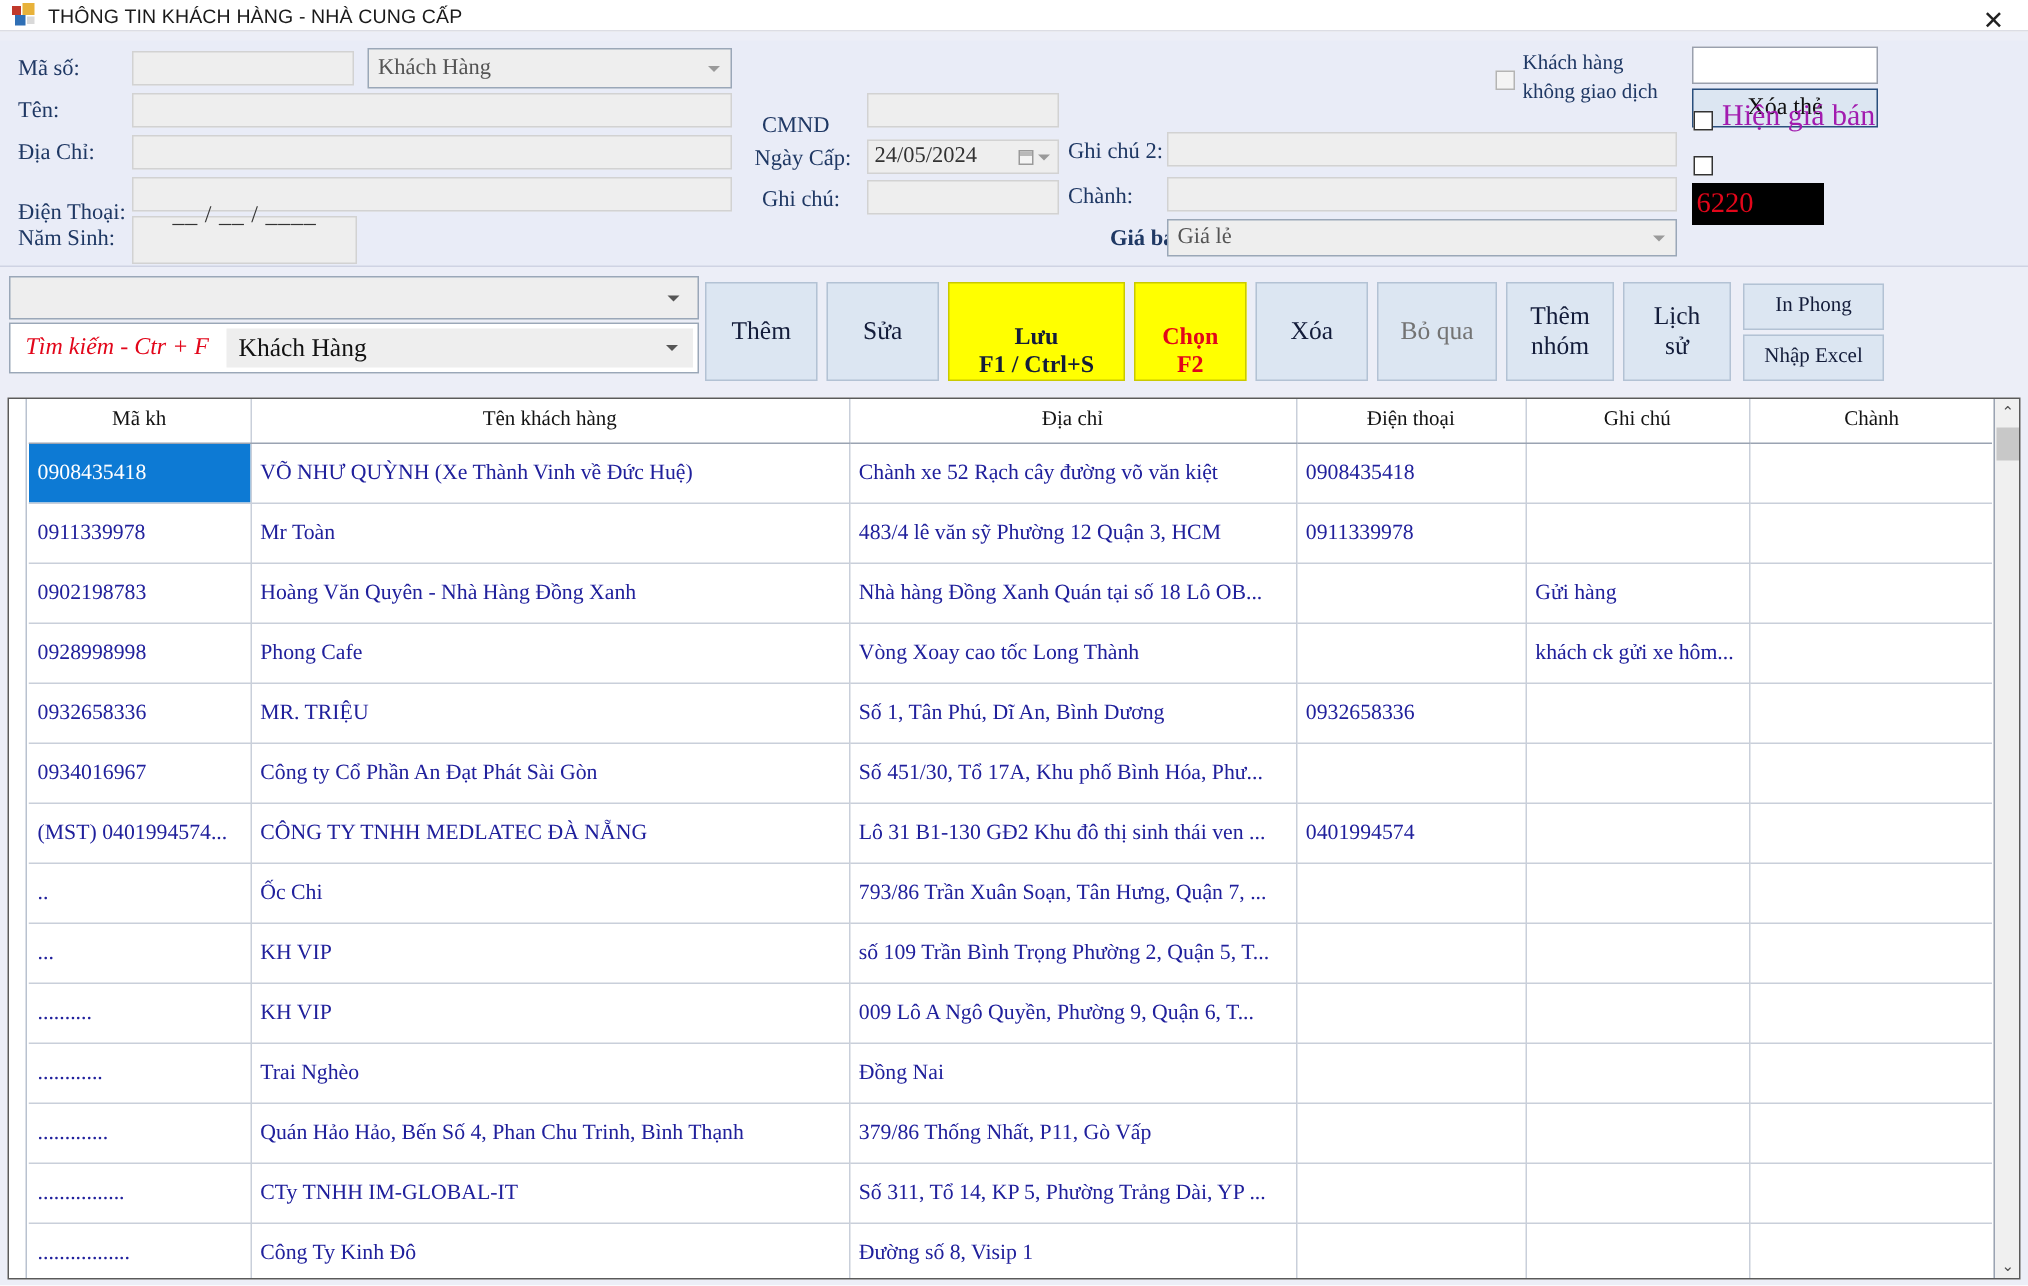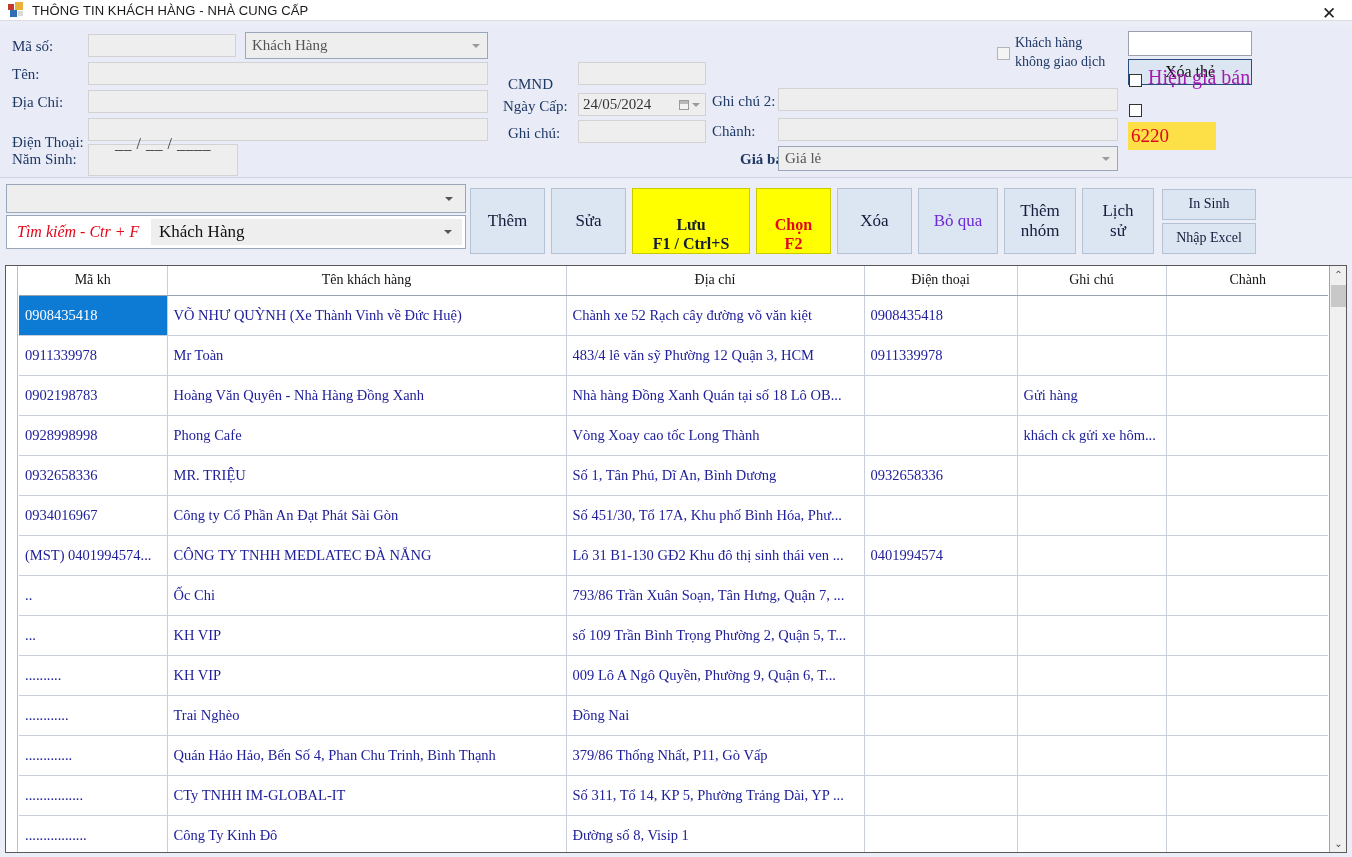--- a/index.html
+++ b/index.html
@@ -116,21 +116,21 @@
 
   .btn-xoathe {
     position: absolute;
     background: #dce6f2;
     border: 1px solid #2a4f7d;
     display: flex; align-items: center; justify-content: center;
     font-family: "Liberation Serif", serif; font-size: 16px; color: #101010;
     cursor: pointer;
   }
   .redbox {
-    position: absolute; background: #fde047;
+    position: absolute; background: #000000;
     font-family: "Liberation Serif", serif; font-size: 19px; color: #e2061a;
     display: flex; align-items: center; padding-left: 3px;
   }
   .bigblue {
     position: absolute; font-family: "Liberation Serif", serif;
     font-size: 20px; color: #a21caf; white-space: nowrap;
   }
   .smallblue {
     position: absolute; font-family: "Liberation Serif", serif;
     font-size: 14px; color: #2031c0; white-space: nowrap;
@@ -172,21 +172,21 @@
   .tbtn {
     position: absolute; top: 188px;
     background: #dce6f2; border: 1px solid #b3c2d4;
     display: flex; flex-direction: column;
     align-items: center; justify-content: center;
     font-family: "Liberation Serif", serif; font-size: 17px; color: #131c3a;
     cursor: pointer; line-height: 1.15;
   }
   .tbtn.yellow { background: #ffff00; border: 1px solid #c9c900; font-weight: bold; font-size: 16px; justify-content: flex-end; }
   .tbtn.yellow.red { color: #e2061a; }
-  .tbtn.dim { color: #6d28d9; }
+  .tbtn.dim { color: #737373; }
   .tbtn.small { font-size: 14px; }
 
   
   .gridwrap {
     position: absolute; left: 5px; top: 265px; width: 1342px; height: 588px;
     background: #ffffff;
     border: 1px solid #5a5a5a;
     overflow: hidden;
   }
   .gutter {
@@ -355,21 +355,21 @@
   </div>
   <div class="tbtn" style="left:1004px; width:72px; height:66px;">
     <span>Thêm</span>
     <span>nhóm</span>
   </div>
   <div class="tbtn" style="left:1082px; width:72px; height:66px;">
     <span>Lịch</span>
     <span>sử</span>
   </div>
   <div class="tbtn small" style="left:1162px; top:189px; width:94px; height:31px;">
-    <span>In Sinh</span>
+    <span>In Phong</span>
   </div>
   <div class="tbtn small" style="left:1162px; top:223px; width:94px; height:31px;">
     <span>Nhập Excel</span>
   </div>
 
   <div class="gridwrap">
     <div class="gutter"></div>
 
     <div class="gridinner">
       <table class="grid">

